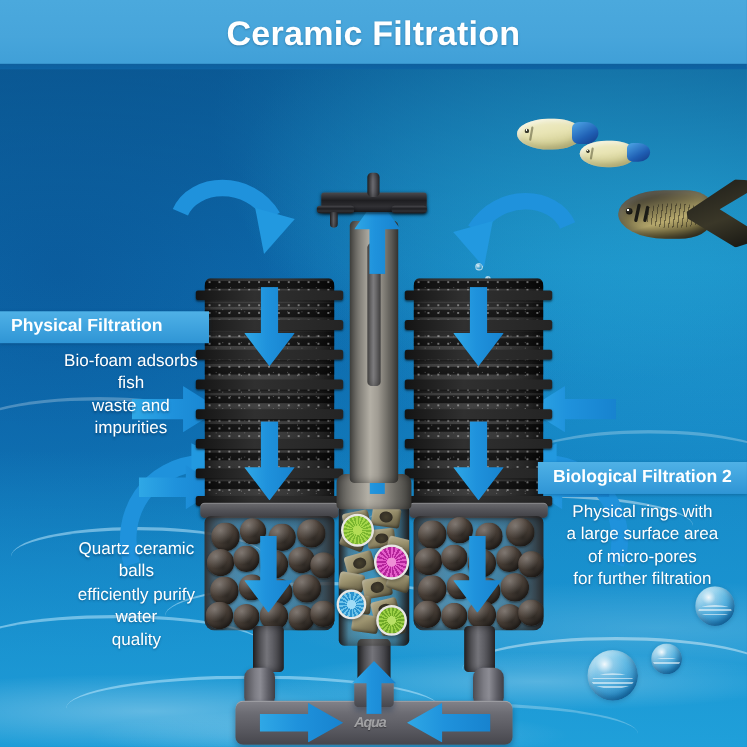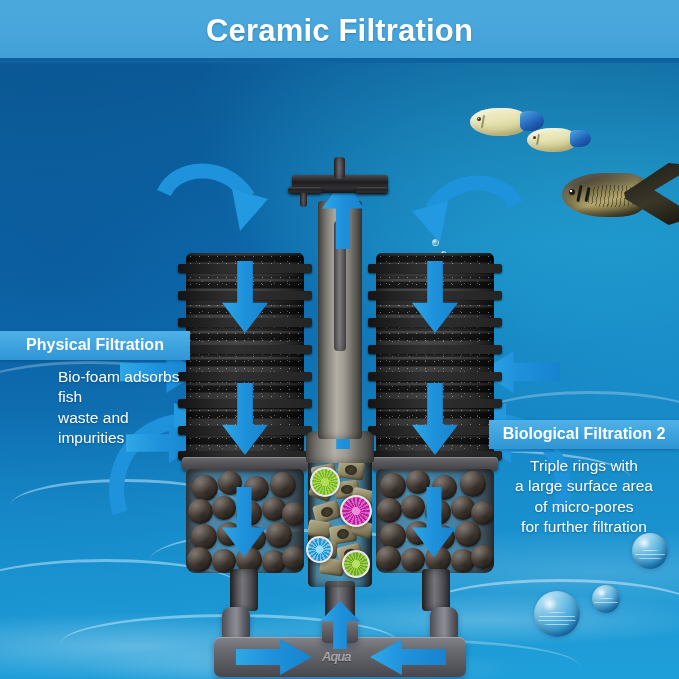--- a/index.html
+++ b/index.html
@@ -263,22 +263,22 @@
     padding:5px 10px 6px 10px;
     box-shadow:0 1px 3px rgba(3,45,85,.35);
     white-space:nowrap;
   }
   .callout-body{
     display:block;color:#ffffff;font-size:15.5px;line-height:1.32;
     padding:7px 10px 4px 10px;
     text-shadow:0 1px 2px rgba(2,40,75,.45);
     white-space:pre-line;
   }
-  .c-left .callout-head{text-align:center;margin-top:48px;}
-  .c-left .callout-body{margin-left:48px;}
+  .c-left .callout-head{}
+  .c-left .callout-body{text-align:center;margin-left:48px;}
   .c-right .callout-head{text-align:center;}
   .c-right .callout-body{text-align:center;}
 </style>
 </head>
 <body>
 
 <div class="stage">
 
   <div class="water">
     <div class="water-deep"></div>
@@ -504,25 +504,28 @@
     <div class="logo-mark" style="left:322px;top:588px;">Aqua</div>
   </div>
 
   <div class="callout c-left" style="left:0px;top:283px;width:190px;">
     <span class="callout-head">Physical Filtration</span>
     <span class="callout-body">Bio-foam adsorbs fish
 waste and impurities</span>
   </div>
 
   <div class="callout c-left" style="left:0px;top:483px;width:200px;">
+    <span class="callout-body">Quartz ceramic balls
+efficiently purify water
+quality</span>
   </div>
 
   <div class="callout c-right" style="left:489px;top:420px;width:190px;">
     <span class="callout-head">Biological Filtration 2</span>
-    <span class="callout-body">Triple rings with
+    <span class="callout-body">Physical rings with
 a large surface area
 of micro-pores
 for further filtration</span>
   </div>
 
   <div class="header">
     <div class="header-title">Ceramic Filtration</div>
   </div>
   <div class="header-sep"></div>
 

